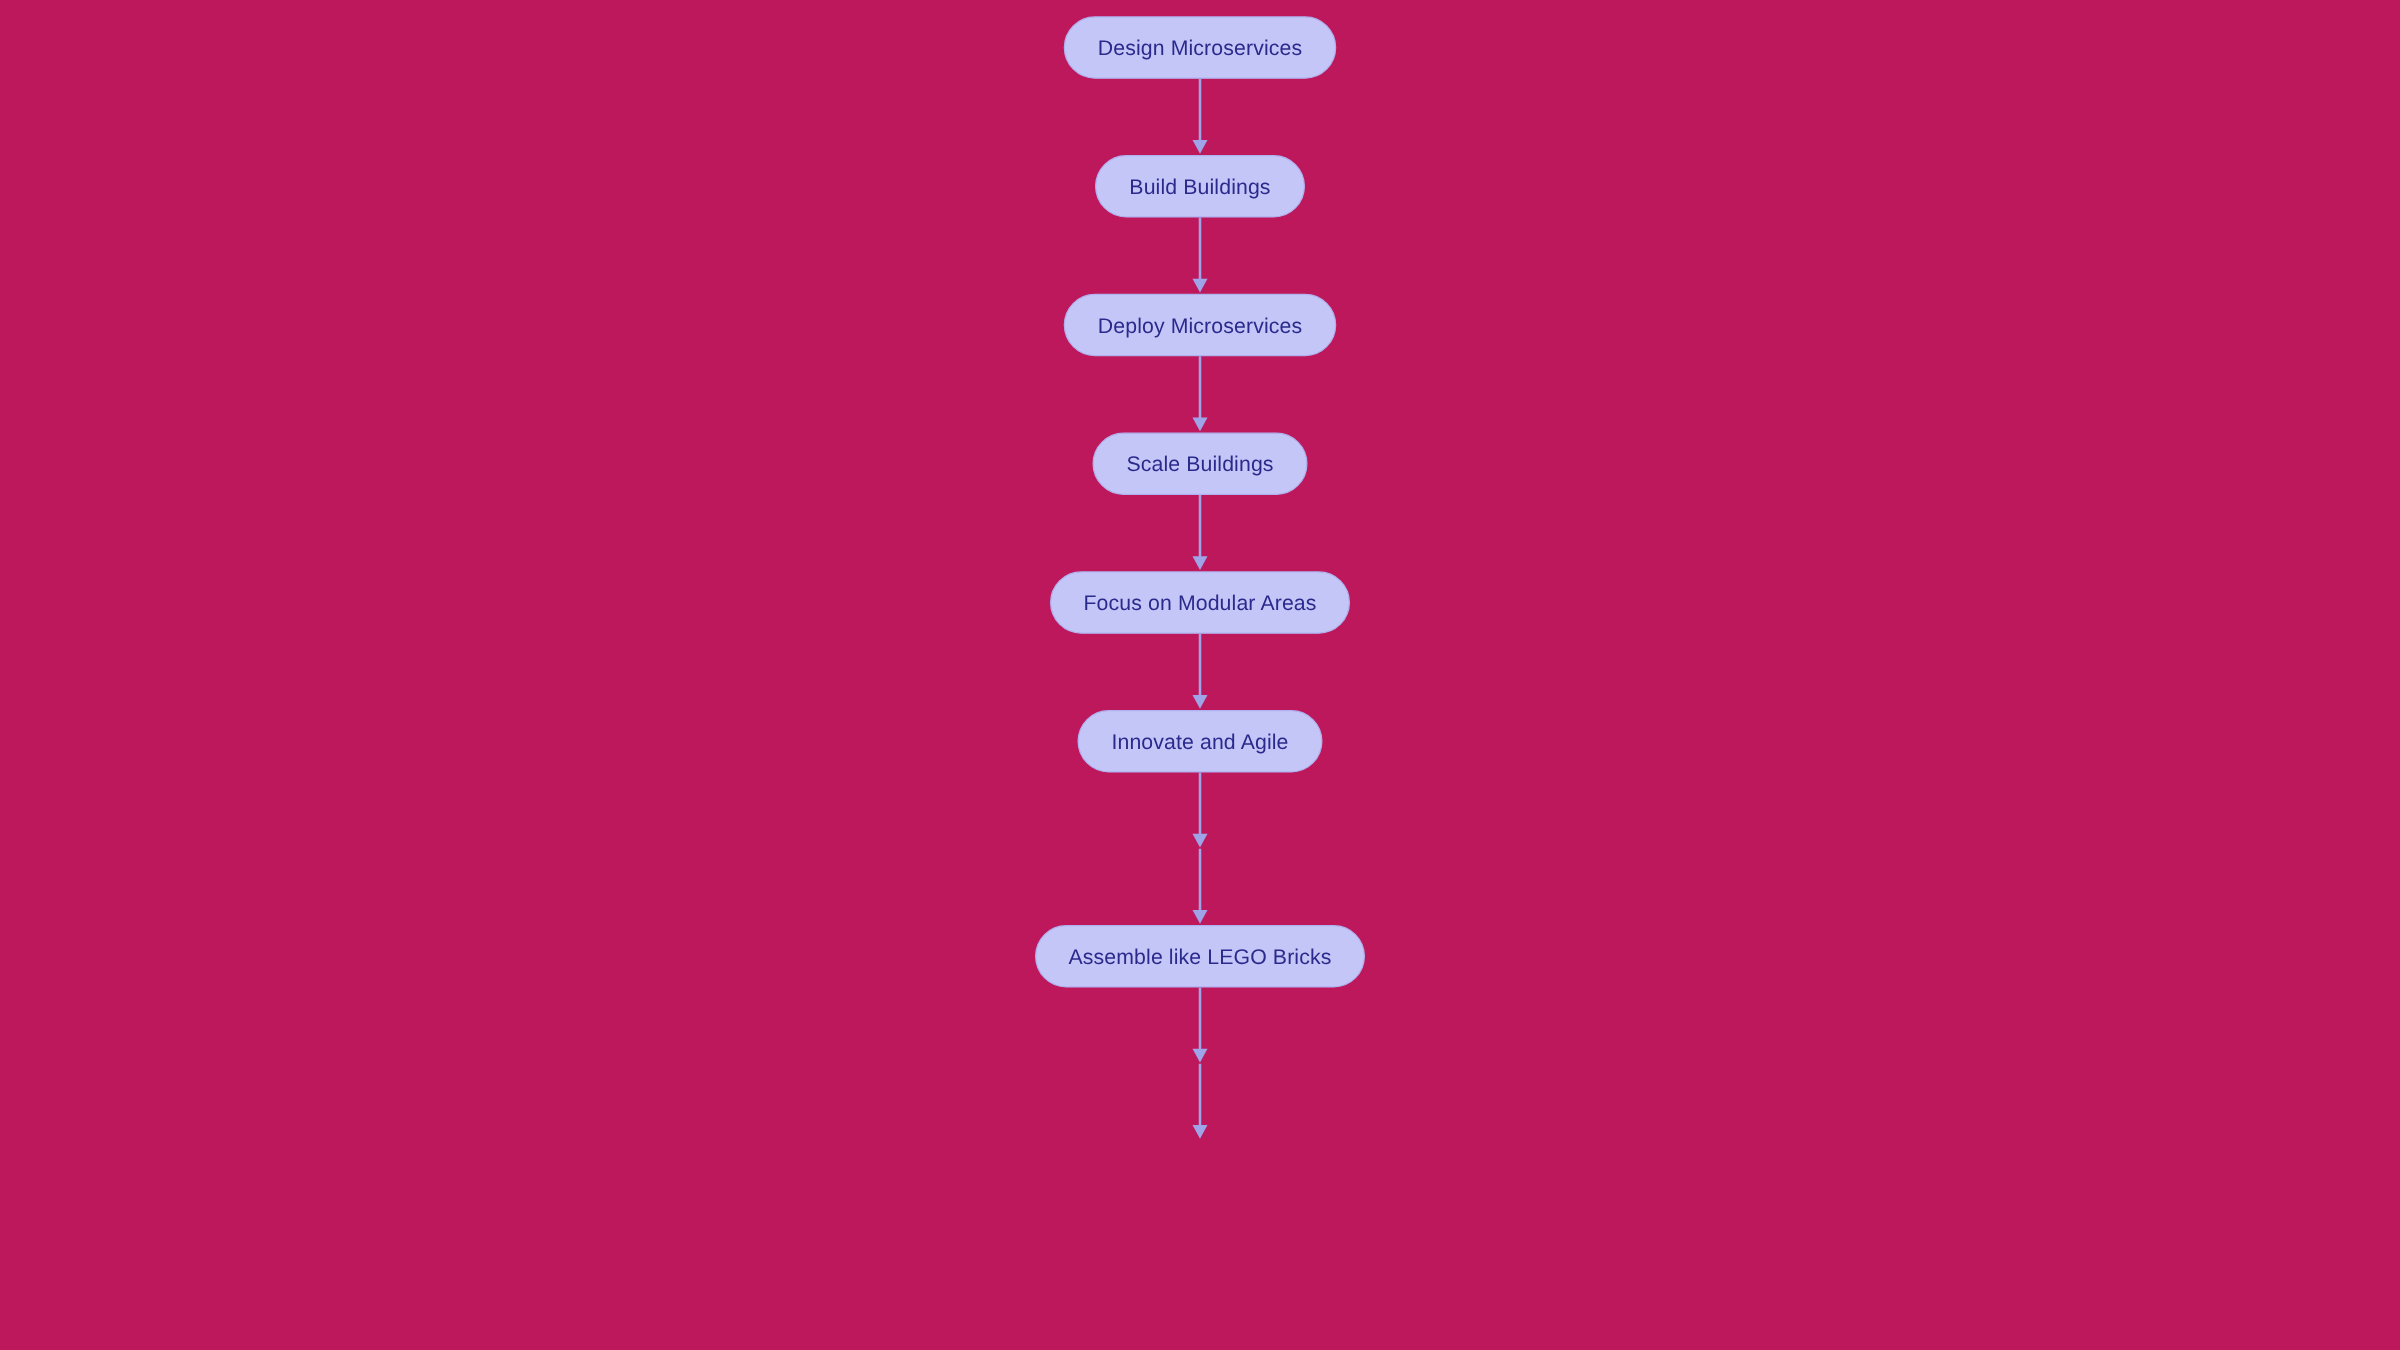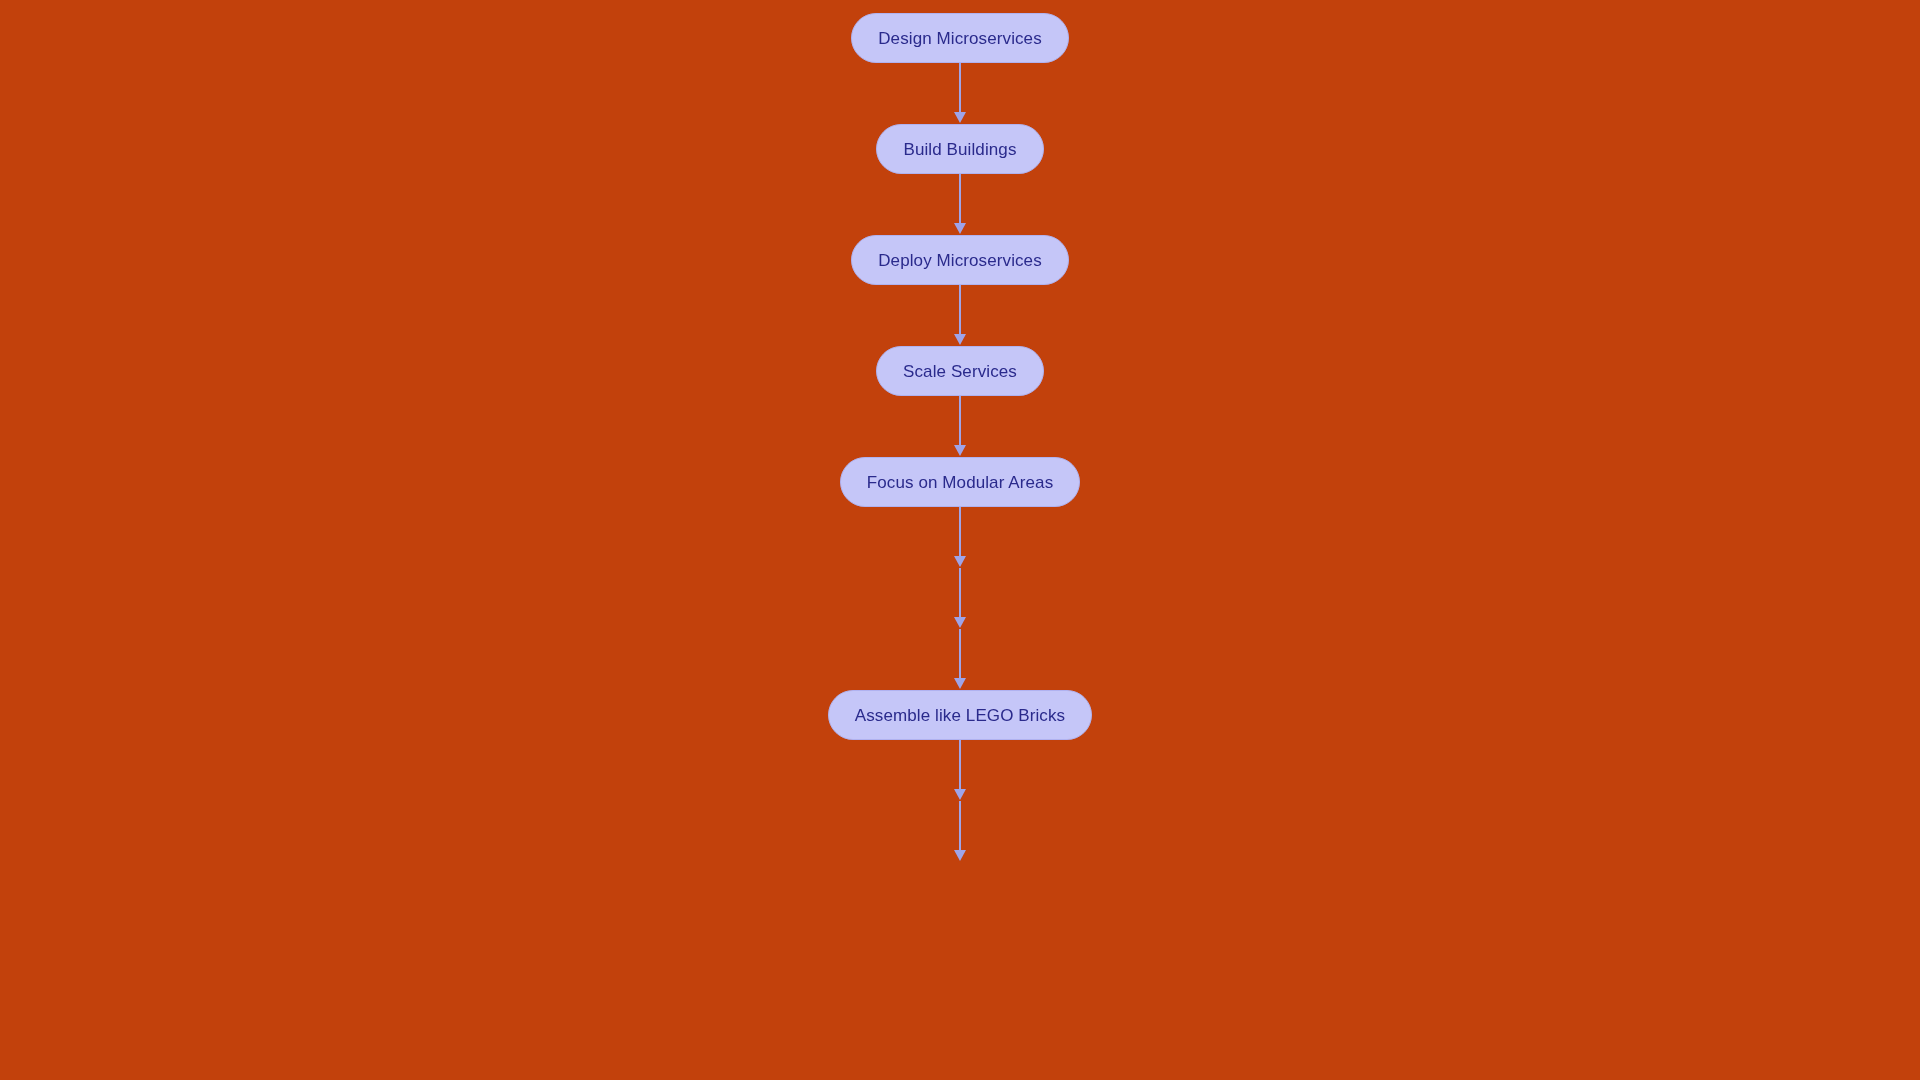--- a/index.html
+++ b/index.html
@@ -11,21 +11,21 @@
     width: 1920px;
     height: 1080px;
     overflow: hidden;
     font-family: "Liberation Sans", sans-serif;
   }
 
   #flowchart {
     position: relative;
     width: 1920px;
     height: 1080px;
-    background: #c2410c;
+    background: #be185d;
   }
 
   .flow-column {
     position: absolute;
     left: 0;
     top: 0;
     width: 1920px;
     height: 1080px;
     display: flex;
     flex-direction: column;
@@ -101,32 +101,35 @@
         <div class="connector-head"></div>
       </div>
       <div class="node" id="n3">
         <span class="node-label">Deploy Microservices</span>
       </div>
       <div class="connector">
         <div class="connector-line"></div>
         <div class="connector-head"></div>
       </div>
       <div class="node" id="n4">
-        <span class="node-label">Scale Services</span>
+        <span class="node-label">Scale Buildings</span>
       </div>
       <div class="connector">
         <div class="connector-line"></div>
         <div class="connector-head"></div>
       </div>
       <div class="node" id="n5">
         <span class="node-label">Focus on Modular Areas</span>
       </div>
       <div class="connector">
         <div class="connector-line"></div>
         <div class="connector-head"></div>
+      </div>
+      <div class="node" id="n6">
+        <span class="node-label">Innovate and Agile</span>
       </div>
       <div class="connector">
         <div class="connector-line"></div>
         <div class="connector-head"></div>
       </div>
       <div class="connector">
         <div class="connector-line"></div>
         <div class="connector-head"></div>
       </div>
       <div class="node" id="n8">

